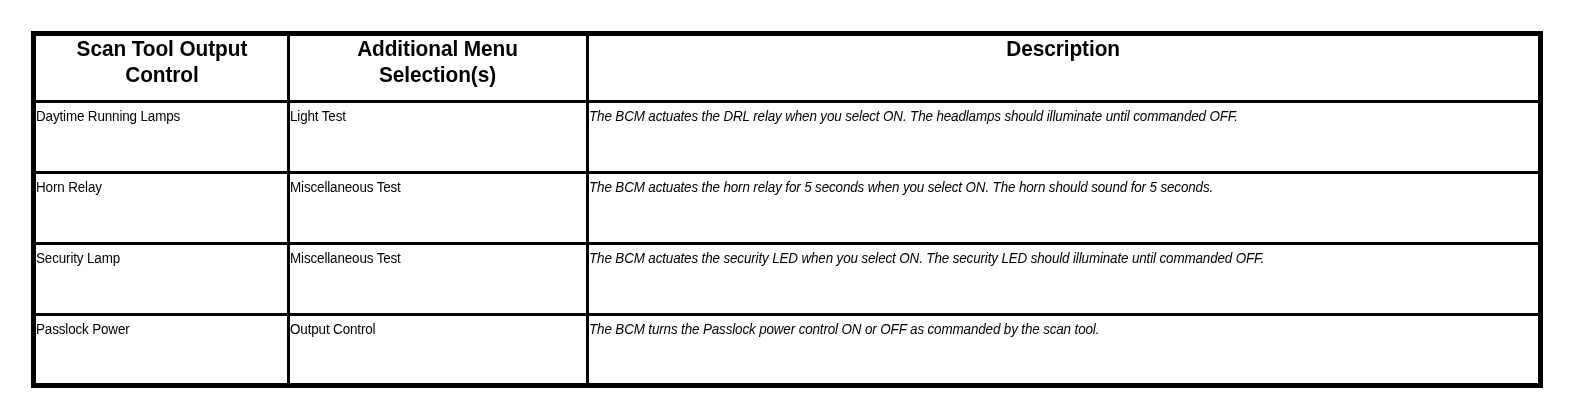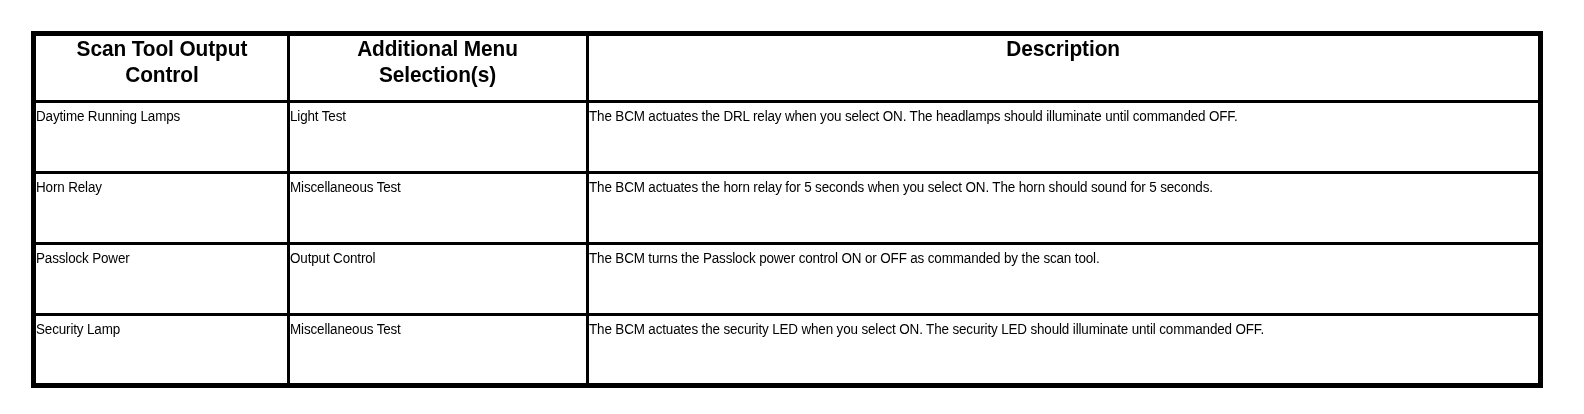--- a/index.html
+++ b/index.html
@@ -81,20 +81,21 @@
     line-height: 26px;
     letter-spacing: -0.15px;
     padding: 7px 9px 6px 9px;
     vertical-align: top;
     text-align: left;
   }
 
   td.cell-desc {
     padding-left: 11px;
     padding-right: 14px;
+    font-style: italic;
   }
 
   .celltext {
     display: block;
     transform: scaleX(0.96);
     transform-origin: left top;
   }
 
   .hdtext { display: block; }
 </style>
@@ -142,36 +143,36 @@
           </td>
           <td class="cell">
             <span class="celltext">Miscellaneous Test</span>
           </td>
           <td class="cell cell-desc">
             <span class="celltext">The BCM actuates the horn relay for 5 seconds when you select ON. The horn should sound for 5 seconds.</span>
           </td>
         </tr>
         <tr class="data-row">
           <td class="cell">
+            <span class="celltext">Security Lamp</span>
+          </td>
+          <td class="cell">
+            <span class="celltext">Miscellaneous Test</span>
+          </td>
+          <td class="cell cell-desc">
+            <span class="celltext">The BCM actuates the security LED when you select ON. The security LED should illuminate until commanded OFF.</span>
+          </td>
+        </tr>
+        <tr class="data-row">
+          <td class="cell">
             <span class="celltext">Passlock Power</span>
           </td>
           <td class="cell">
             <span class="celltext">Output Control</span>
           </td>
           <td class="cell cell-desc">
             <span class="celltext">The BCM turns the Passlock power control ON or OFF as commanded by the scan tool.</span>
           </td>
         </tr>
-        <tr class="data-row">
-          <td class="cell">
-            <span class="celltext">Security Lamp</span>
-          </td>
-          <td class="cell">
-            <span class="celltext">Miscellaneous Test</span>
-          </td>
-          <td class="cell cell-desc">
-            <span class="celltext">The BCM actuates the security LED when you select ON. The security LED should illuminate until commanded OFF.</span>
-          </td>
-        </tr>
       </tbody>
     </table>
   </div>
 </div>
 
 </body></html>

